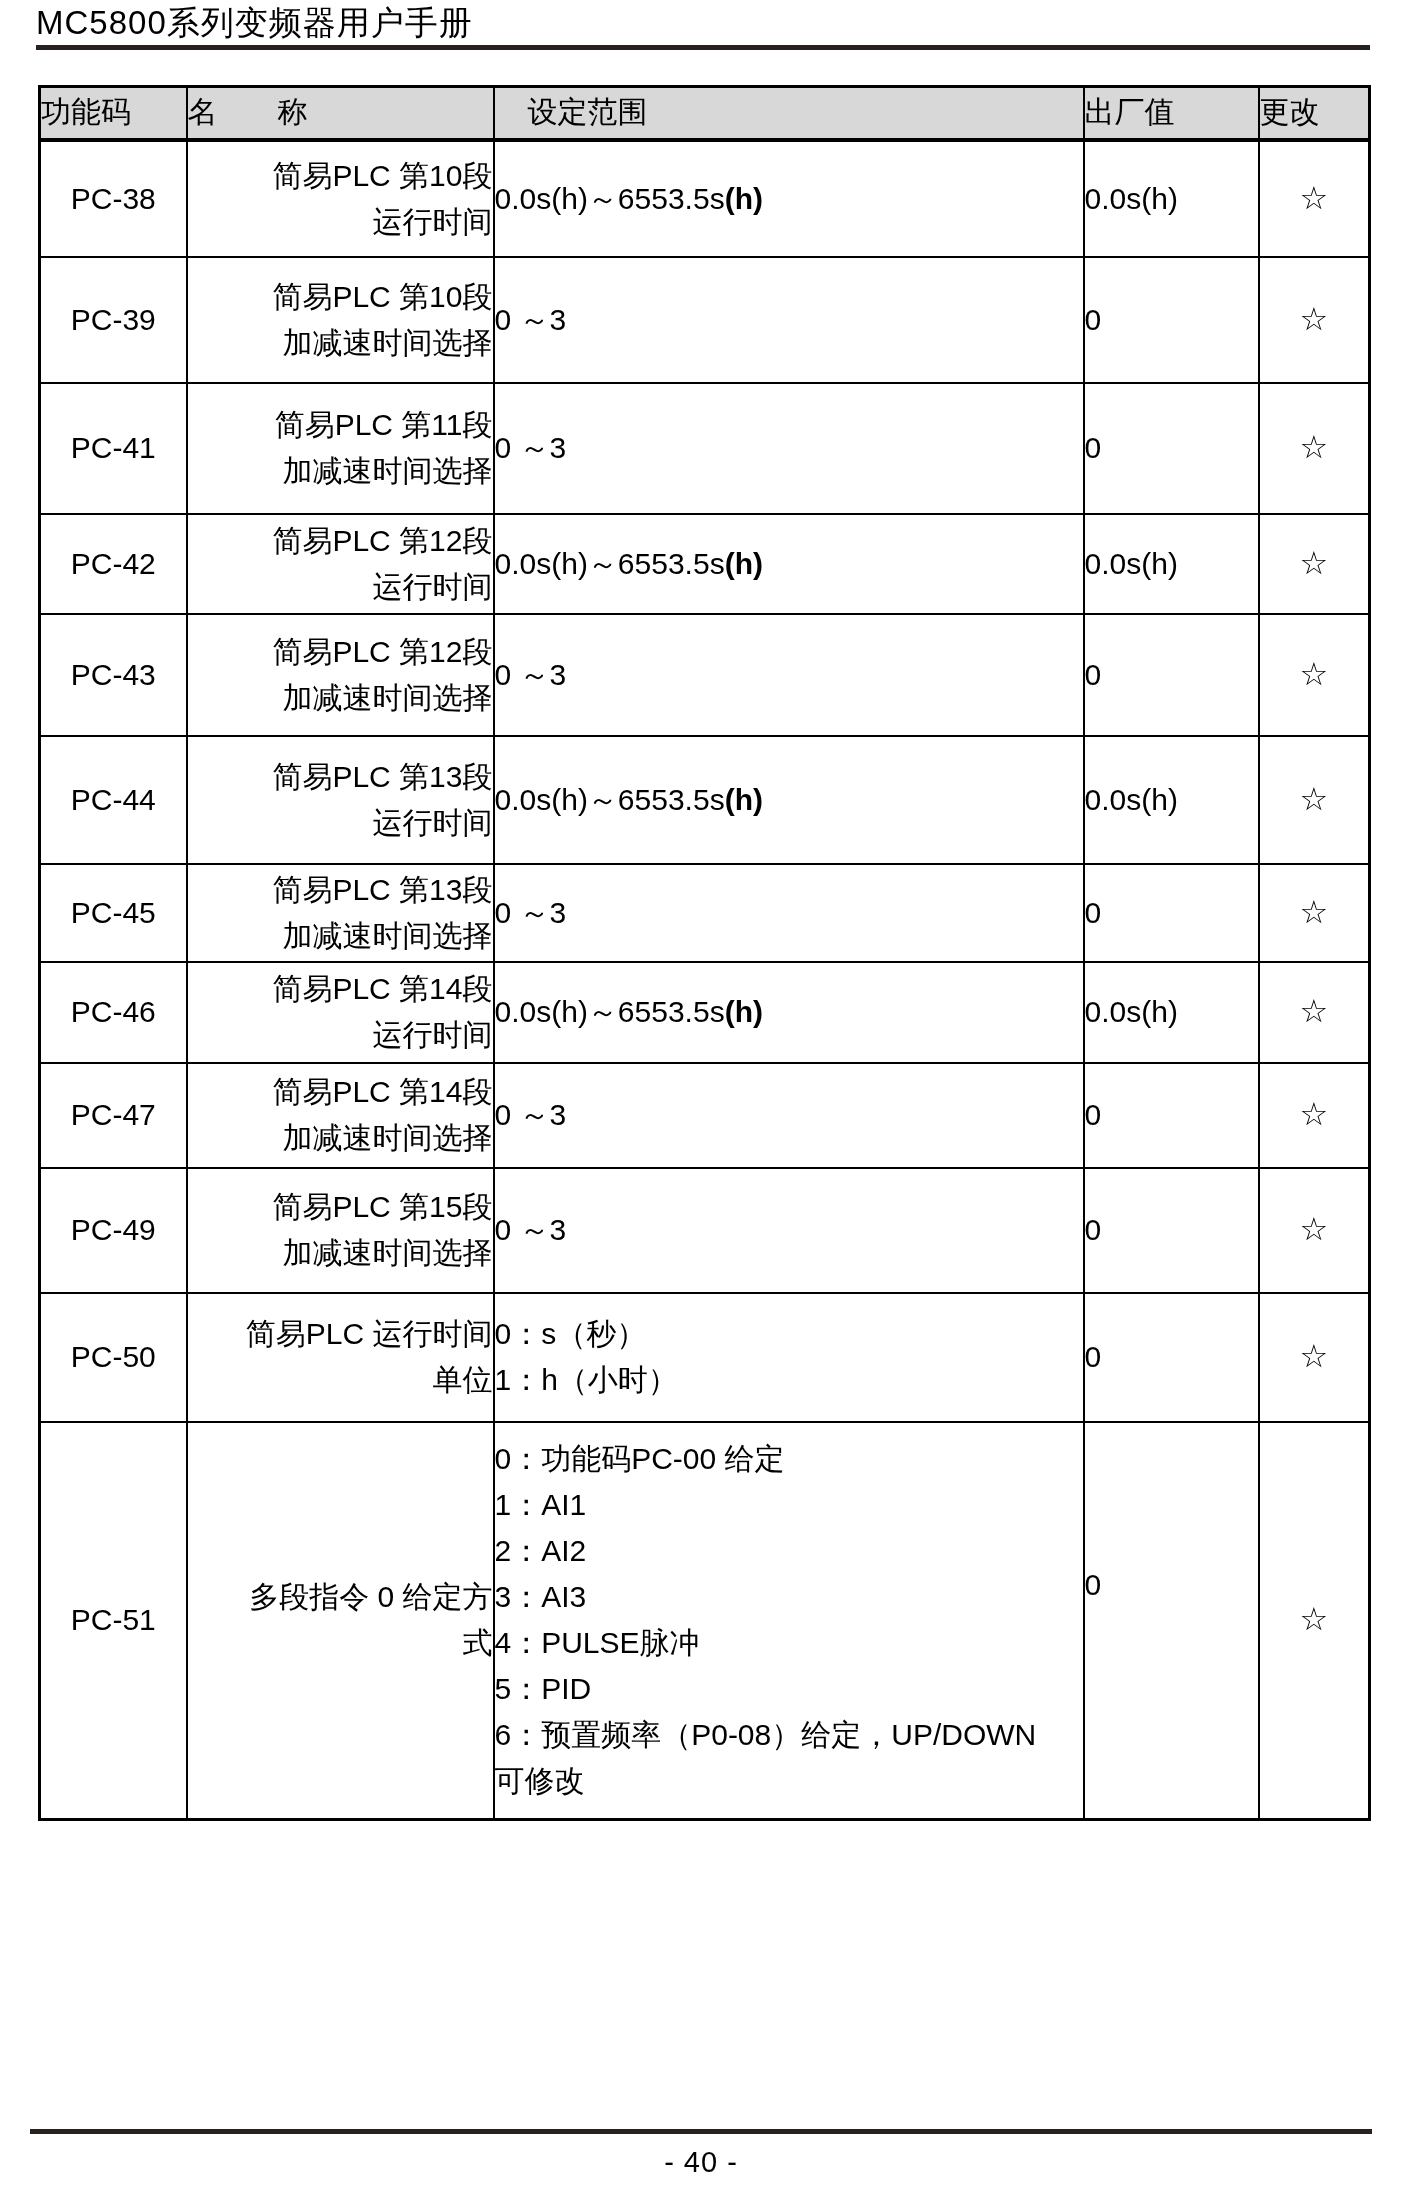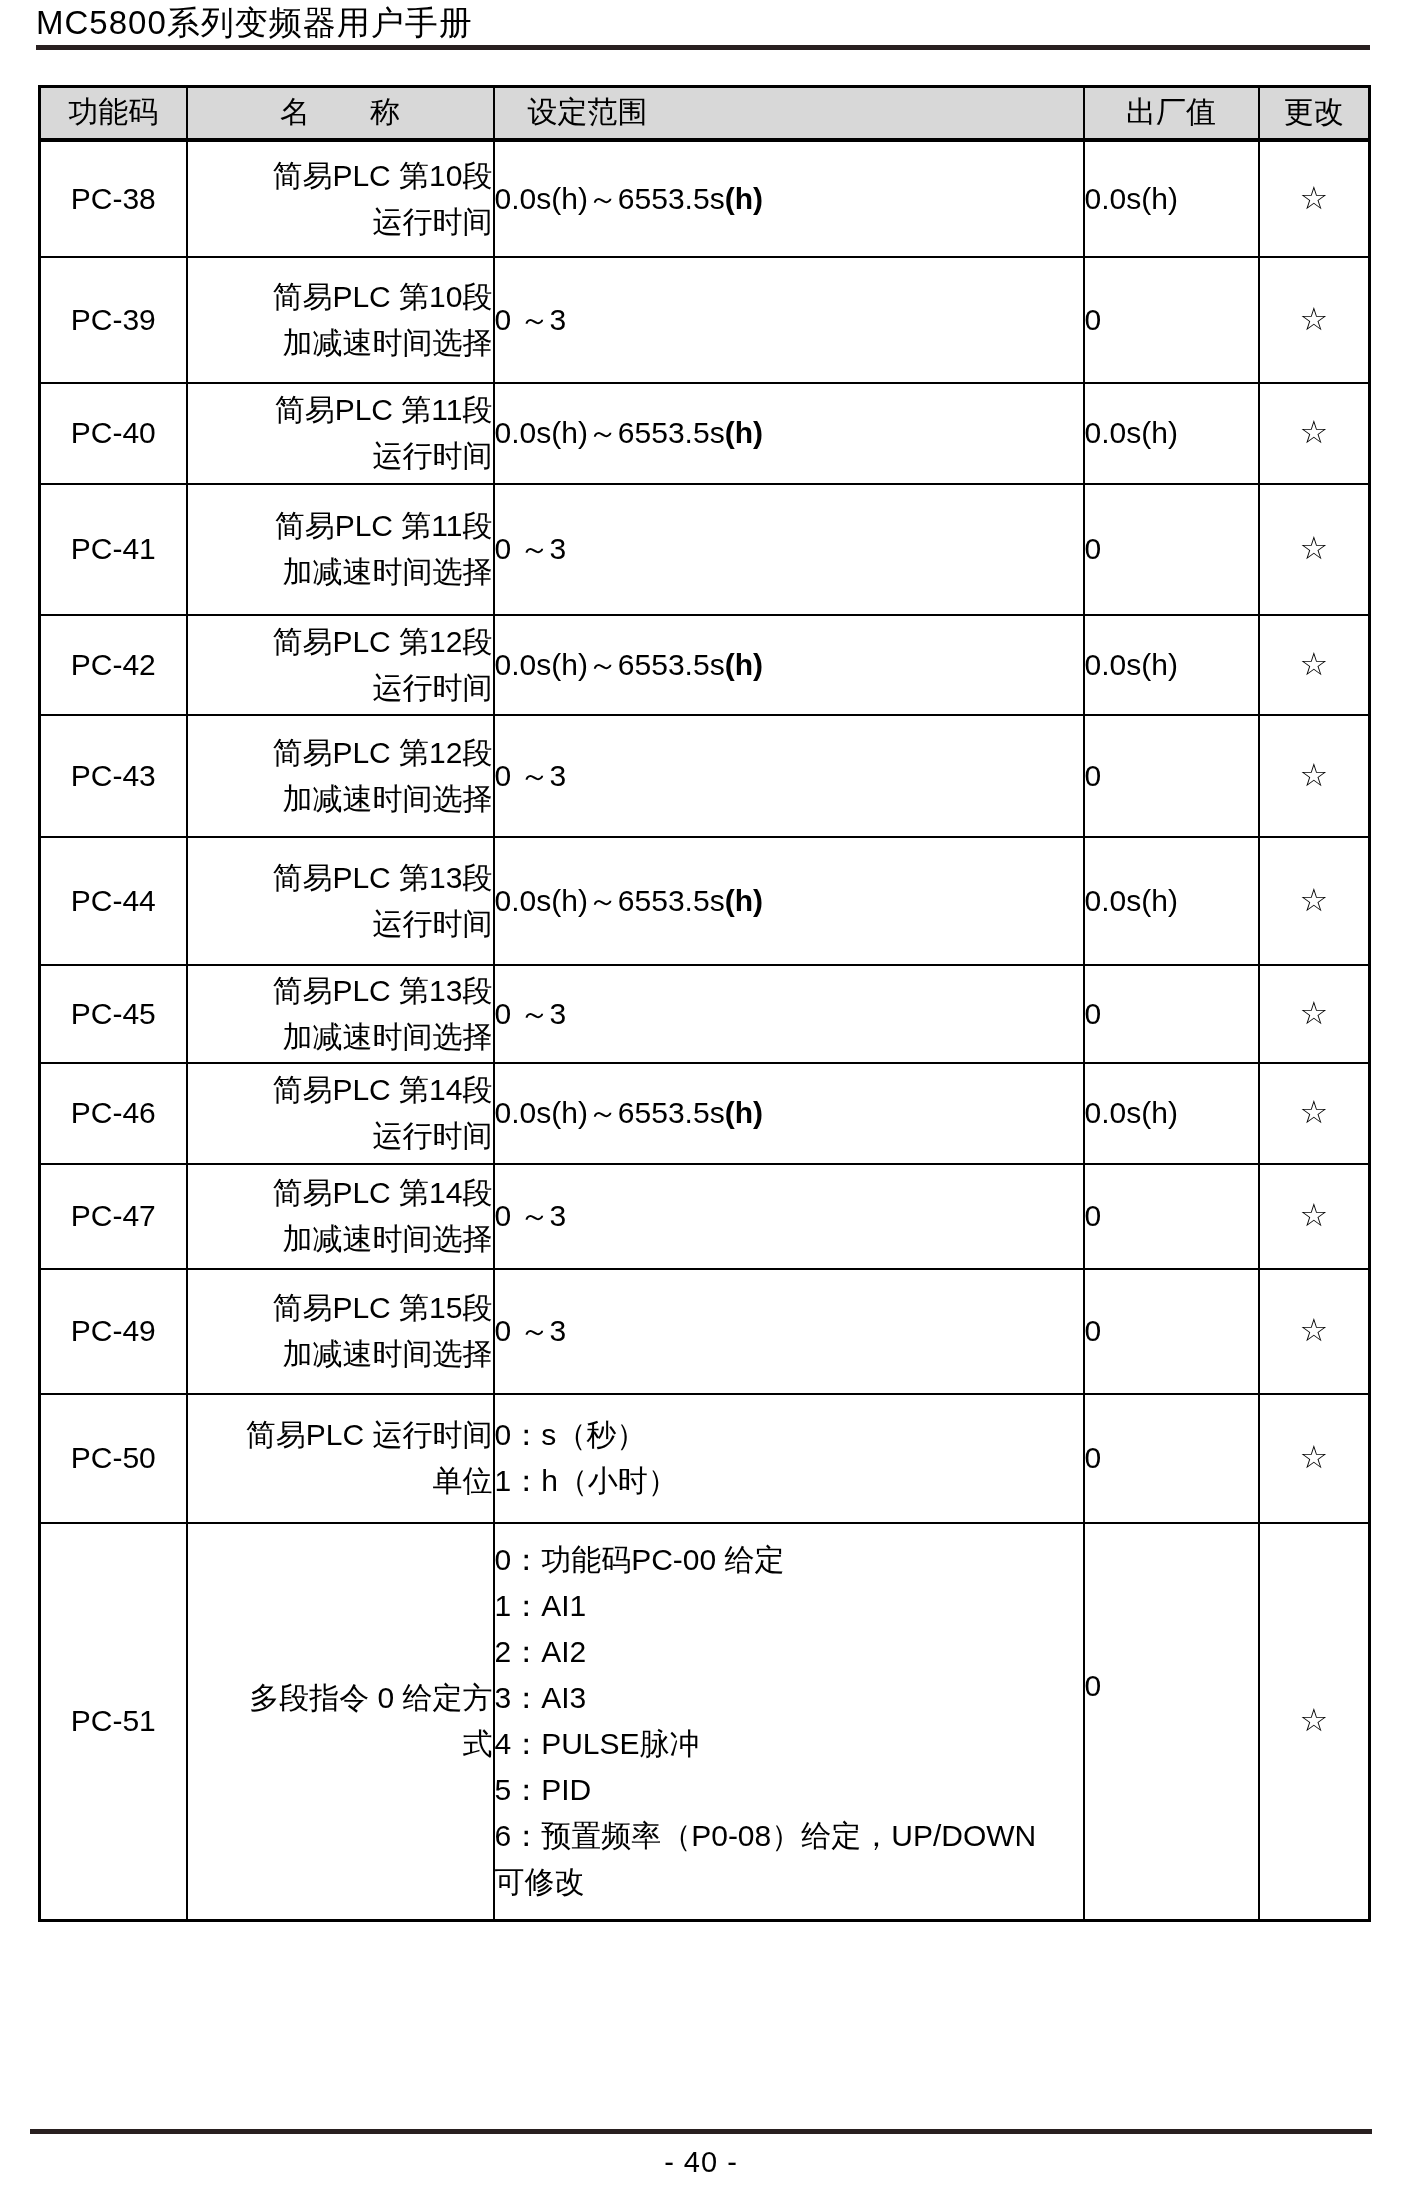--- a/index.html
+++ b/index.html
@@ -29,21 +29,21 @@
   .param-table th, .param-table td {
     border:2px solid #000;
     vertical-align:middle;
     font-weight:normal;
   }
   .param-table thead th {
     background:#d8d8d8;
     border-bottom:4px solid #000;
     font-size:30px;
   }
-  .th-center { text-align:center; }
+  .th-center { text-align:left; }
   .th-left { text-align:left; padding-left:33px; }
   .c-code   { text-align:center; }
   .c-name   { text-align:right; padding-left:16px; line-height:46px; }
   .c-range  { text-align:left; line-height:46px; }
   .c-default{ text-align:left; }
   .c-change { text-align:center; }
   .range-line b { font-weight:bold; }
   .star { font-size:32px; line-height:1; display:inline-block; }
   
   .row-pc51 .c-default { padding-bottom:70px; }
@@ -97,32 +97,20 @@
       <td class="c-name">
         <div>简易PLC 第10段</div>
         <div>加减速时间选择</div>
       </td>
       <td class="c-range">
         <div class="range-line"><span>0 ～3</span><b></b></div>
       </td>
       <td class="c-default">0</td>
       <td class="c-change"><span class="star">☆</span></td>
     </tr>
-    <tr style="height:101px">
-      <td class="c-code">PC-40</td>
-      <td class="c-name">
-        <div>简易PLC 第11段</div>
-        <div>运行时间</div>
-      </td>
-      <td class="c-range">
-        <div class="range-line"><span>0.0s(h)～6553.5s</span><b>(h)</b></div>
-      </td>
-      <td class="c-default">0.0s(h)</td>
-      <td class="c-change"><span class="star">☆</span></td>
-    </tr>
     <tr style="height:131px">
       <td class="c-code">PC-41</td>
       <td class="c-name">
         <div>简易PLC 第11段</div>
         <div>加减速时间选择</div>
       </td>
       <td class="c-range">
         <div class="range-line"><span>0 ～3</span><b></b></div>
       </td>
       <td class="c-default">0</td>

